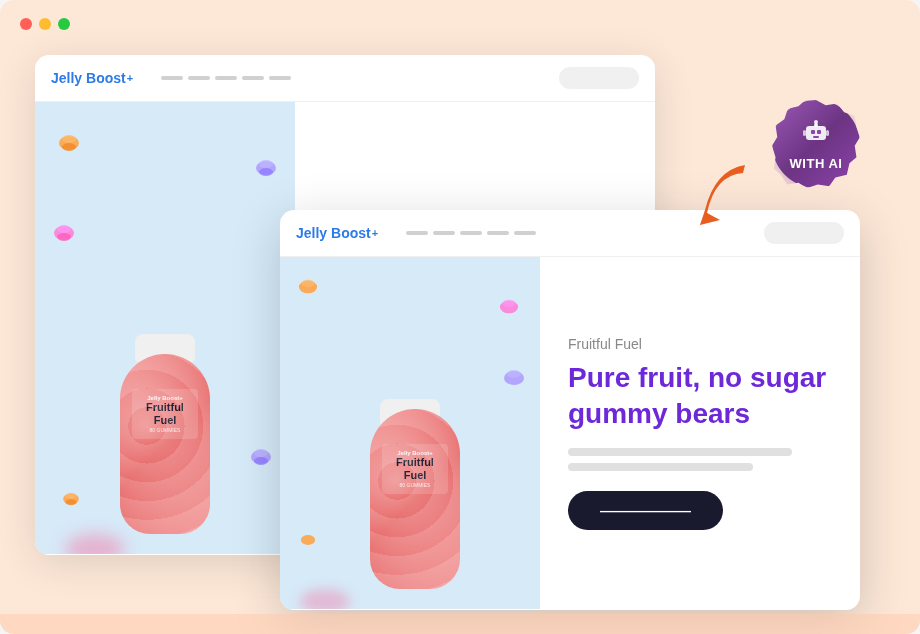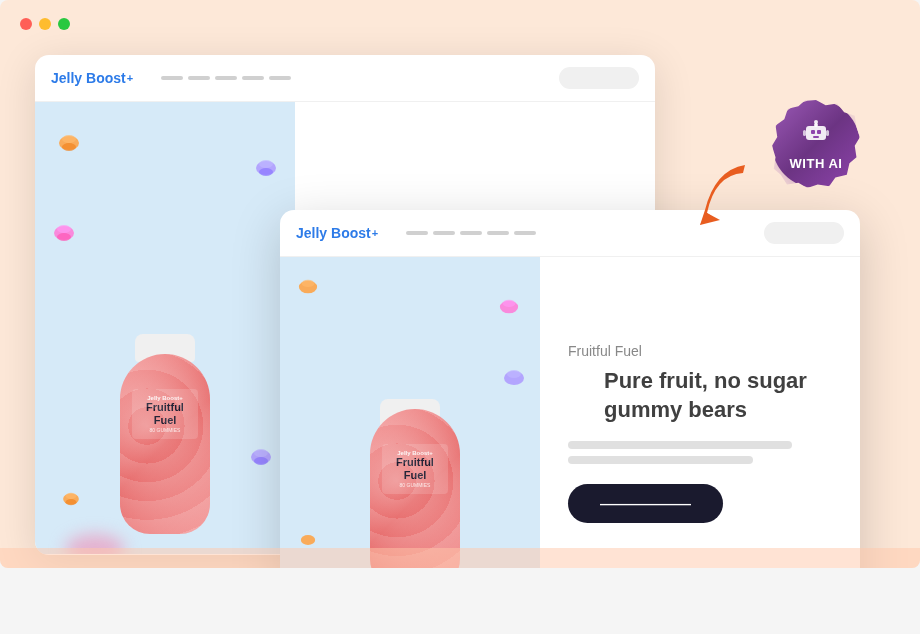--- a/index.html
+++ b/index.html
@@ -7,23 +7,23 @@
     body {
       width: 920px;
       height: 634px;
       background: #f5f5f5;
       font-family: -apple-system, BlinkMacSystemFont, 'Segoe UI', sans-serif;
       overflow: hidden;
     }
 
     .outer-window {
       width: 920px;
-      height: 568px;
+      height: 634px;
       background: #fde8d8;
-      border-radius: 8px;
+      border-radius: 14px;
       position: relative;
       overflow: hidden;
       display: flex;
       align-items: center;
       justify-content: center;
       text-decoration: underline;
     }
 
     
     .traffic-lights {
@@ -241,26 +241,25 @@
     }
 
     .product-subtitle {
       font-size: 14px;
       font-weight: 500;
       color: #888;
       margin-bottom: 8px;
     }
 
     .product-title-front {
-      font-size: 22px;
+      font-size: 28px;
       font-weight: 800;
-      color: #404040;
+      color: #6d28d9;
       line-height: 1.3;
       margin-bottom: 16px;
-      margin-left: 36px;
     }
 
     .desc-lines {
       display: flex;
       flex-direction: column;
       gap: 7px;
       margin-bottom: 20px;
     }
 
     .desc-line {

